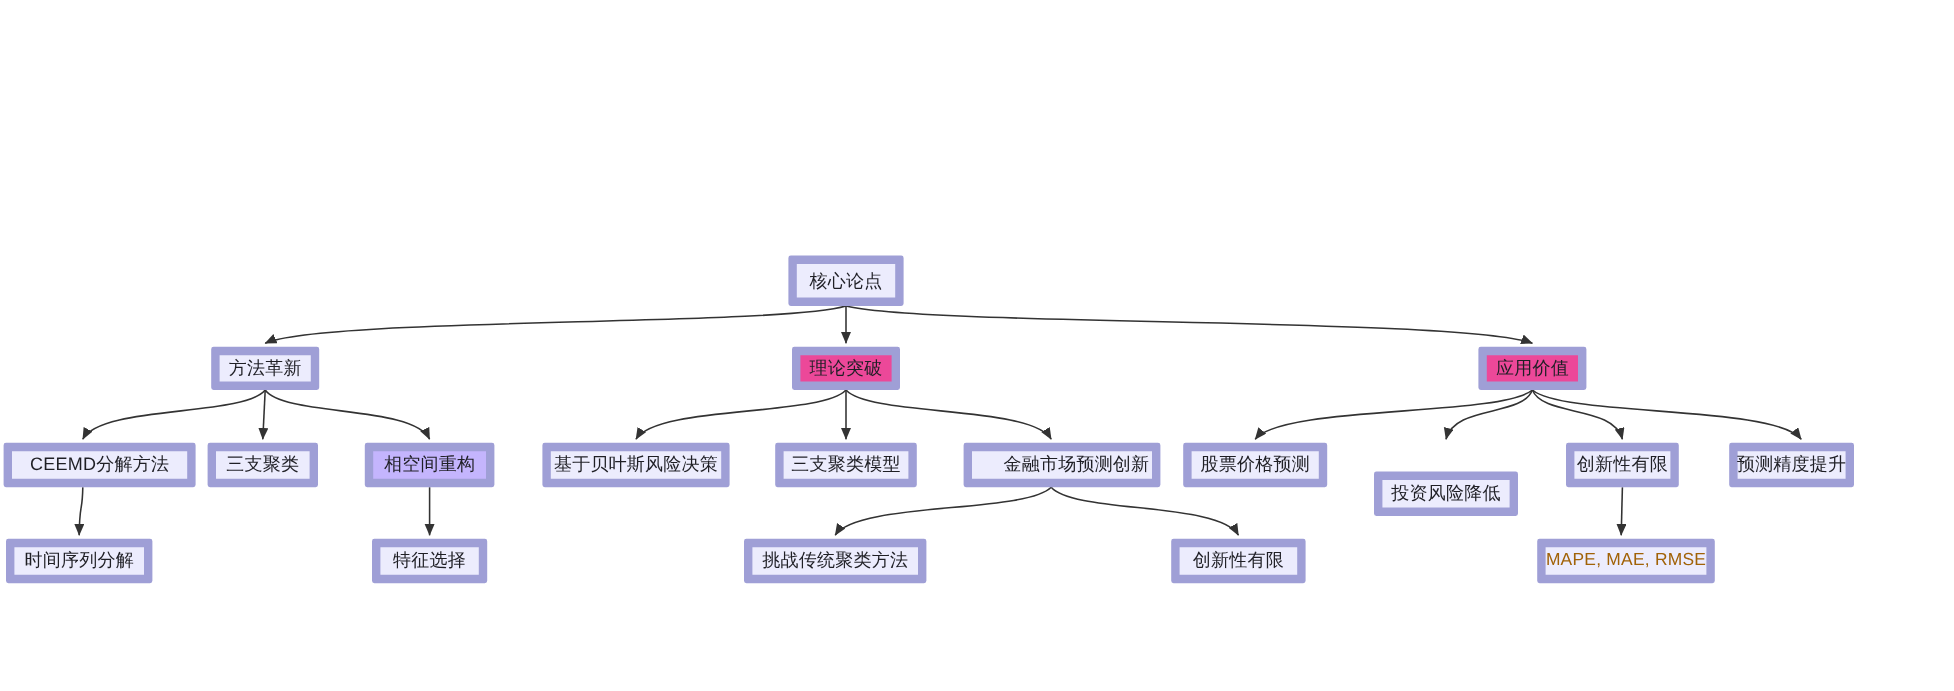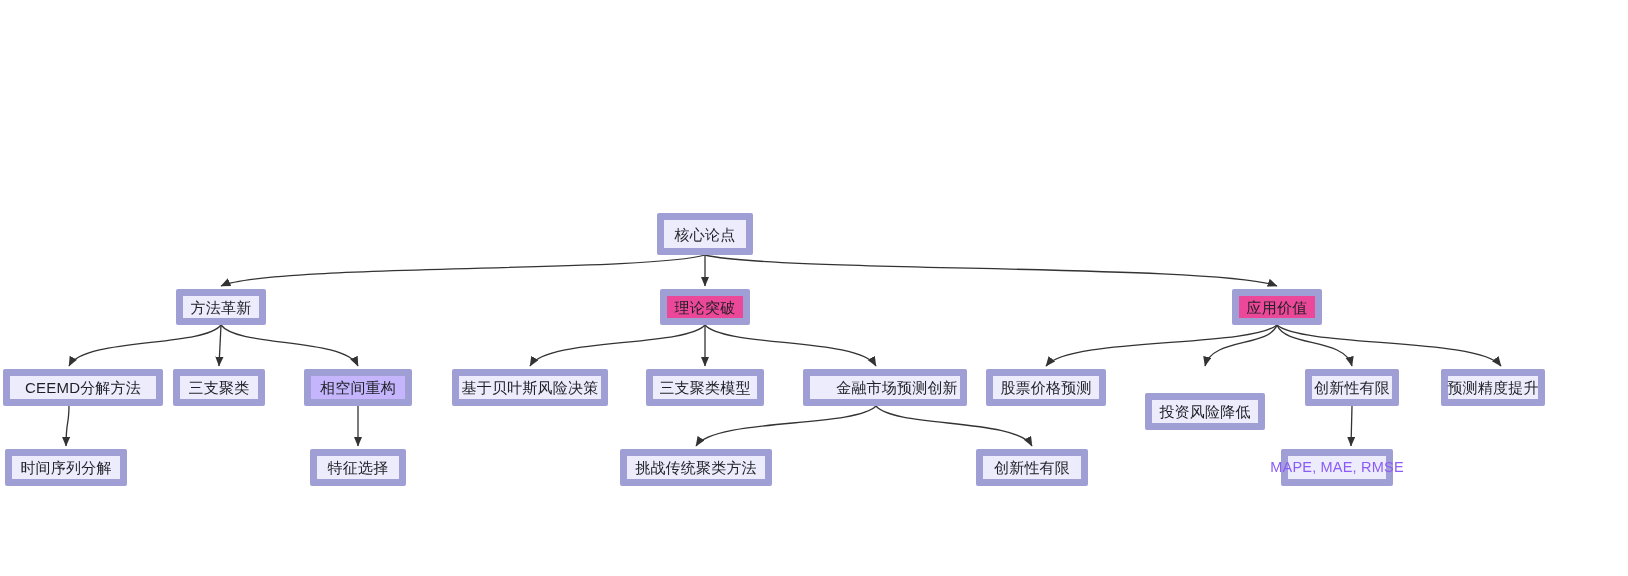--- a/index.html
+++ b/index.html
@@ -125,17 +125,17 @@
       </div>
       <div class="node" style="left: 310px; top: 449px; width: 96px; height: 37px; background: rgb(236, 236, 253); border-color: rgb(159, 159, 214); color: rgb(31, 31, 37);">
         <span class="node-label">特征选择</span>
       </div>
       <div class="node" style="left: 620px; top: 449px; width: 152px; height: 37px; background: rgb(236, 236, 253); border-color: rgb(159, 159, 214); color: rgb(31, 31, 37);">
         <span class="node-label">挑战传统聚类方法</span>
       </div>
       <div class="node" style="left: 976px; top: 449px; width: 112px; height: 37px; background: rgb(236, 236, 253); border-color: rgb(159, 159, 214); color: rgb(31, 31, 37);">
         <span class="node-label">创新性有限</span>
       </div>
-      <div class="node latin" style="left: 1281px; top: 449px; width: 112px; height: 37px; background: rgb(236, 236, 253); border-color: rgb(159, 159, 214); color: #8b5cf6;">
+      <div class="node latin" style="left: 1281px; top: 449px; width: 148px; height: 37px; background: rgb(236, 236, 253); border-color: rgb(159, 159, 214); color: #a16207;">
         <span class="node-label">MAPE, MAE, RMSE</span>
       </div>
     </div>
 </div>
 
 </body></html>

